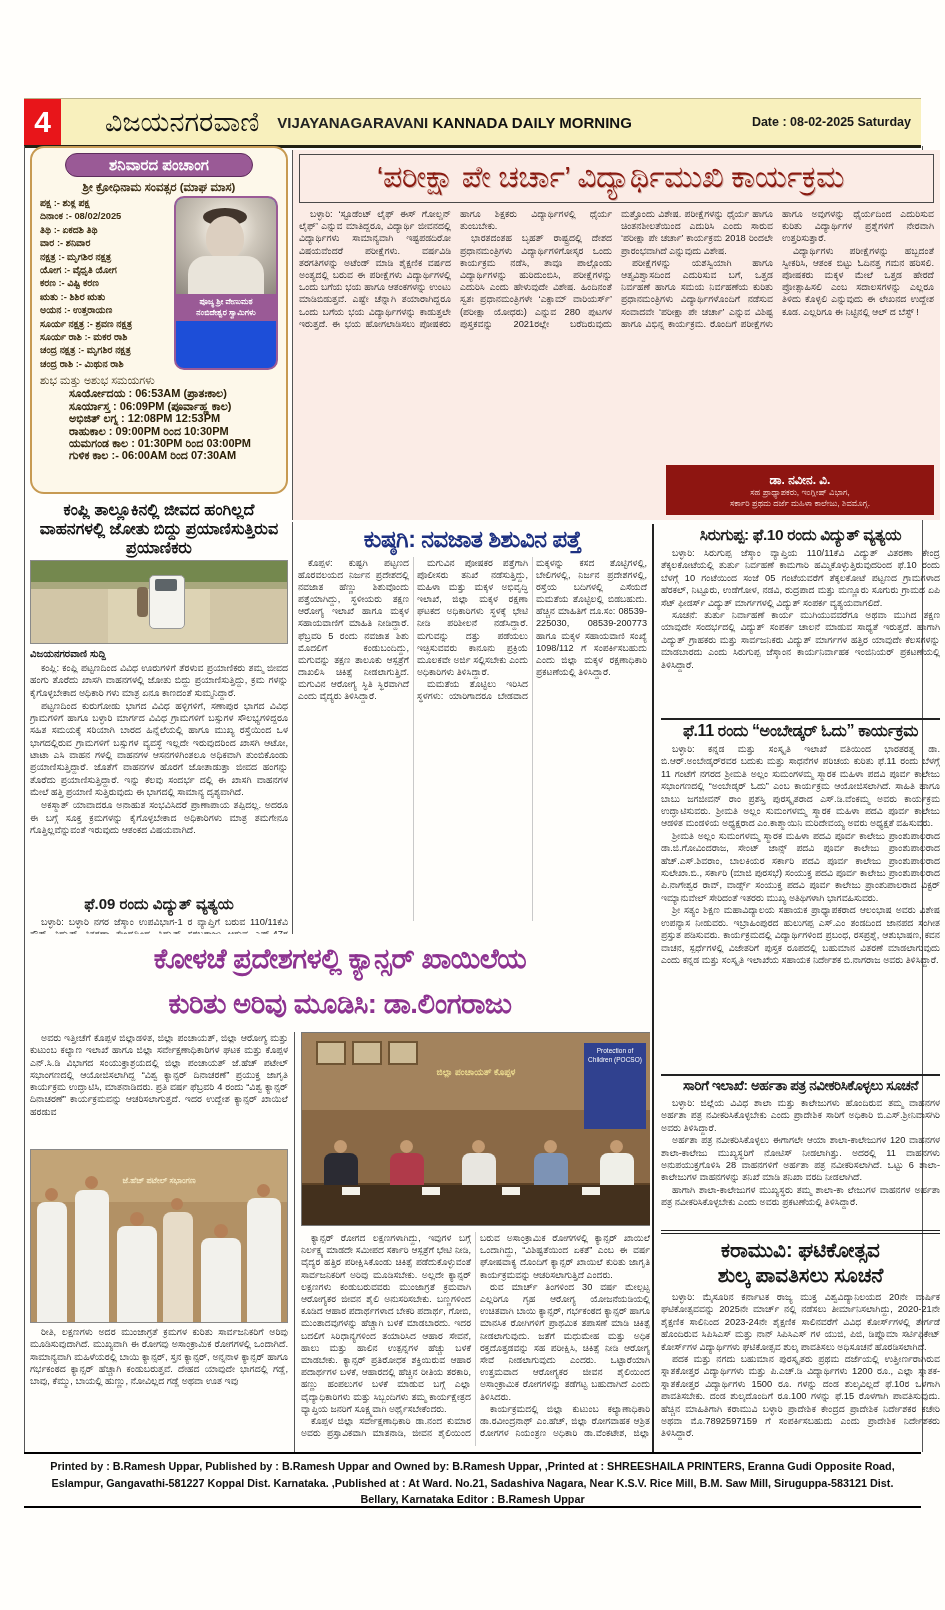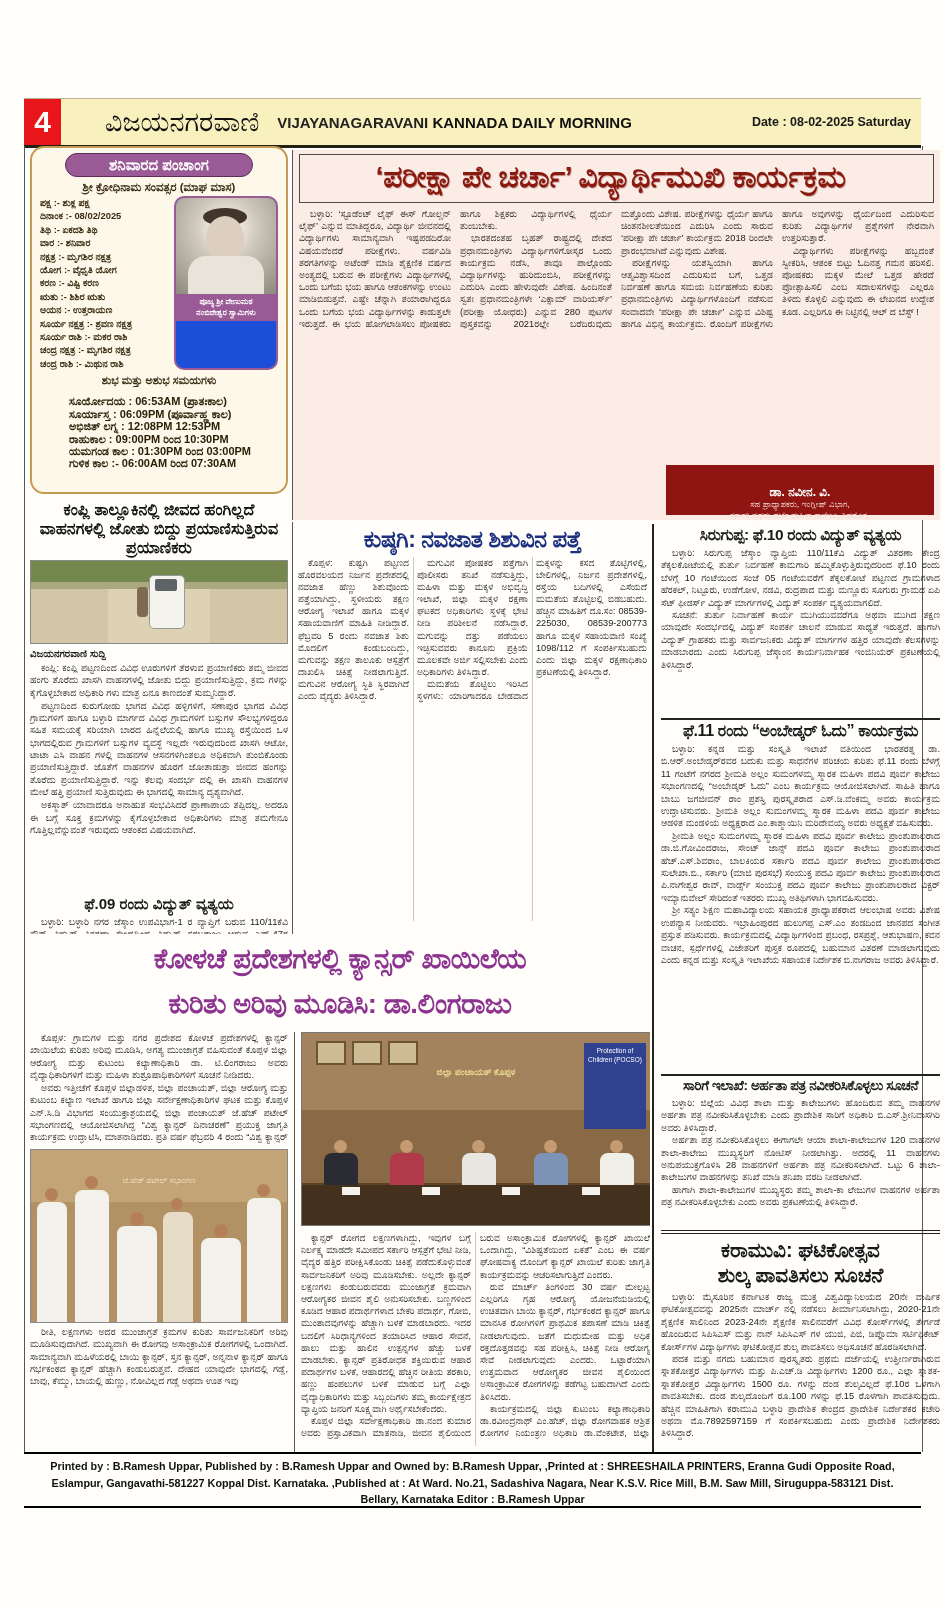--- a/index.html
+++ b/index.html
@@ -25,45 +25,45 @@
              color:#fff;font-weight:bold;font-size:15px;text-align:center;padding:2px 0;}
   .pan-sub{font-size:11.5px;font-weight:bold;text-align:center;margin:4px 0 2px 0;color:#3a2c12;}
   .pan-row{display:flex;}
   .pan-entries{flex:1;font-size:9.4px;font-weight:bold;line-height:13.4px;color:#3a2c12;}
   .pan-photo-wrap{width:100px;border:2px solid #9a5a96;border-radius:10px;overflow:hidden;background:#1d4ed8;}
   .saint-photo{height:96px;background:radial-gradient(circle at 50% 32%,#efe9df 0 16%,#cfc8bc 38%,#8e887e 100%);position:relative;}
   .saint-photo .face{position:absolute;left:30px;top:18px;width:38px;height:44px;border-radius:50% 50% 45% 45%;background:#dccfc0;}
   .saint-photo .hair{position:absolute;left:27px;top:10px;width:44px;height:18px;border-radius:50%;background:#41352c;}
   .saint-photo .body{position:absolute;left:12px;top:58px;width:76px;height:38px;border-radius:18px 18px 0 0;background:#e9e4da;}
   .pan-caption{background:#9a5a96;color:#fff;font-size:7.8px;font-weight:bold;text-align:center;line-height:10.5px;padding:3px 2px;}
-  .pan-t-title{font-size:11px;font-weight:bold;text-align:center;margin:4px 0 8px 0;color:#3a2c12;}
+  .pan-t-title{font-size:11px;font-weight:normal;text-align:left;margin:4px 0 0 0;color:#3a2c12;}
   .pan-timing{font-size:11px;font-weight:bold;line-height:12.4px;color:#2c2008;margin-left:29px;}
   .kampli-head{font-size:16px;font-weight:bold;text-align:center;line-height:19px;margin:6px 0 3px 0;color:#111;}
   .road-photo{position:relative;width:256px;height:82px;border:1px solid #8a8a8a;overflow:hidden;
       background:linear-gradient(#74884e 0 26%,#a9a87e 26% 34%,#d2c6a7 34% 100%);}
   .road-photo .strip{position:absolute;left:30%;top:34%;width:40%;height:66%;background:#ddd3b4;}
   .road-photo .van{position:absolute;left:118px;top:14px;width:34px;height:52px;background:#f4f3ee;border-radius:5px;border:1px solid #999;}
   .road-photo .van-win{position:absolute;left:124px;top:18px;width:22px;height:12px;background:#5d6468;border-radius:2px;}
   .road-photo .person{position:absolute;left:106px;top:26px;width:11px;height:30px;background:#7e6a52;border-radius:4px;}
   .byline{font-size:10px;font-weight:bold;margin:4px 0 2px 0;}
   .body-txt{font-size:9.4px;line-height:12.3px;text-align:justify;}
   .body-txt p{margin:0 0 1px 0;text-indent:11px;}
   .kampli-body{height:228px;overflow:hidden;}
   .fe09-head{font-size:15px;font-weight:bold;text-align:center;margin:5px 0 3px 0;}
   .fe09-body{height:48px;overflow:hidden;}
   
   .pink-art{position:absolute;left:267px;top:4px;width:648px;height:370px;box-sizing:border-box;
             background:#fbece6;border-left:1px solid #555;padding:4px 6px;}
-  .pink-head{border:1px solid #4a4a4a;text-align:center;font-size:30px;font-weight:bold;color:#8a1a10;
+  .pink-head{border:1px solid #4a4a4a;text-align:center;font-size:30px;font-weight:normal;color:#8a1a10;
              padding:5px 12px 7px 0;letter-spacing:-0.5px;text-shadow:1px 1px 0 rgba(90,20,10,0.25);white-space:nowrap;overflow:hidden;}
   .pink-body{margin-top:5px;height:292px;overflow:hidden;columns:4;column-gap:9px;
              font-size:9.3px;line-height:12.2px;text-align:justify;}
   .pink-body p{margin:0;text-indent:11px;}
   .sig-box{position:absolute;right:6px;bottom:5px;width:268px;height:50px;background:#8e1511;color:#fff;
-           text-align:center;padding-top:20px;box-sizing:border-box;}
+           text-align:center;padding-top:8px;box-sizing:border-box;}
   .sig-name{font-size:12px;font-weight:bold;}
   .sig-line{font-size:8.3px;line-height:10.5px;color:#f6d9d2;}
   
   .kush-art{position:absolute;left:267px;top:376px;width:360px;height:412px;box-sizing:border-box;
             border-left:1px solid #555;padding:2px 5px;}
   .kush-head{font-size:23px;font-weight:bold;color:#1d3080;text-align:center;white-space:nowrap;
              letter-spacing:-0.5px;margin:2px 0 4px 0;}
   .kush-body{columns:3;column-gap:8px;column-rule:1px solid #c9c9c9;height:364px;overflow:hidden;
              font-size:9.2px;line-height:12.1px;text-align:justify;}
   .kush-body p{margin:0;text-indent:10px;}
@@ -77,21 +77,21 @@
   .sep{border-bottom:2px solid #222;}
   .sep-double{border-bottom:4px double #222;}
   .karamuvi-head{font-size:20px;font-weight:bold;text-align:center;line-height:25px;margin:4px 0 3px 0;}
   
   .cancer-art{position:absolute;left:5px;top:790px;width:620px;height:516px;}
   .cancer-head{font-size:27.5px;font-weight:bold;color:#8d3390;text-align:center;line-height:45px;letter-spacing:-0.5px;}
   .cancer-left{position:absolute;left:0;top:96px;width:258px;height:420px;overflow:hidden;}
   .cancer-left-top{height:114px;overflow:hidden;}
   .nurses-photo{position:relative;width:256px;height:172px;border:1px solid #888;overflow:hidden;
       background:linear-gradient(#c2a477 0 30%,#b29165 30% 100%);margin:3px 0;}
-  .nurses-photo .walltext{position:absolute;top:26px;width:100%;text-align:center;font-size:8px;font-weight:normal;color:#f3e6c0;}
+  .nurses-photo .walltext{position:absolute;top:26px;width:100%;text-align:center;font-size:8px;font-weight:bold;color:#f3e6c0;}
   .nurses-photo .fig{position:absolute;bottom:0;background:#f2f1ec;border-radius:8px 8px 0 0;}
   .nurses-photo .head{position:absolute;border-radius:50%;background:#b58057;}
   .cancer-left-bot{height:126px;overflow:hidden;}
   .cancer-mid{position:absolute;left:264px;top:96px;width:356px;height:420px;box-sizing:border-box;
               border-left:1px solid #555;padding-left:6px;overflow:hidden;}
   .meeting-photo{position:relative;width:348px;height:192px;border:1px solid #777;overflow:hidden;
       background:linear-gradient(#a3835d 0 40%,#8a6946 40% 78%,#5d4226 78% 100%);}
   .meeting-photo .walltext{position:absolute;top:34px;width:100%;text-align:center;font-size:9px;font-weight:bold;color:#ead98f;}
   .meeting-photo .frame{position:absolute;top:8px;width:26px;height:20px;background:#cdbb96;border:2px solid #6e5433;}
   .meeting-photo .banner{position:absolute;right:4px;top:10px;width:62px;height:86px;background:#30418f;color:#fff;
@@ -245,21 +245,20 @@
       </div>
     </div>
 
     <div class="cancer-art">
       <div class="cancer-head">
         <div>ಕೋಳಚೆ ಪ್ರದೇಶಗಳಲ್ಲಿ ಕ್ಯಾನ್ಸರ್ ಖಾಯಿಲೆಯ</div>
         <div>ಕುರಿತು ಅರಿವು ಮೂಡಿಸಿ: ಡಾ.ಲಿಂಗರಾಜು</div>
       </div>
       <div class="cancer-left">
         <div class="body-txt cancer-left-top">
-          <p>ಕೊಪ್ಪಳ: ಗ್ರಾಮಗಳ ಮತ್ತು ನಗರ ಪ್ರದೇಶದ ಕೋಳಚೆ ಪ್ರದೇಶಗಳಲ್ಲಿ ಕ್ಯಾನ್ಸರ್ ಖಾಯಿಲೆಯ ಕುರಿತು ಅರಿವು ಮೂಡಿಸಿ, ಅಗತ್ಯ ಮುಂಜಾಗ್ರತೆ ವಹಿಸುವಂತೆ ಕೊಪ್ಪಳ ಜಿಲ್ಲಾ ಆರೋಗ್ಯ ಮತ್ತು ಕುಟುಂಬ ಕಲ್ಯಾಣಾಧಿಕಾರಿ ಡಾ. ಟಿ.ಲಿಂಗರಾಜು ಅವರು ವೈದ್ಯಾಧಿಕಾರಿಗಳಿಗೆ ಮತ್ತು ಮಹಿಳಾ ಶುಶ್ರೂಷಾಧಿಕಾರಿಗಳಿಗೆ ಸೂಚನೆ ನೀಡಿದರು.</p>
           <p>ಅವರು ಇತ್ತೀಚೆಗೆ ಕೊಪ್ಪಳ ಜಿಲ್ಲಾಡಳಿತ, ಜಿಲ್ಲಾ ಪಂಚಾಯತ್, ಜಿಲ್ಲಾ ಆರೋಗ್ಯ ಮತ್ತು ಕುಟುಂಬ ಕಲ್ಯಾಣ ಇಲಾಖೆ ಹಾಗೂ ಜಿಲ್ಲಾ ಸರ್ವೇಕ್ಷಣಾಧಿಕಾರಿಗಳ ಘಟಕ ಮತ್ತು ಕೊಪ್ಪಳ ಎನ್.ಸಿ.ಡಿ ವಿಭಾಗದ ಸಂಯುಕ್ತಾಶ್ರಯದಲ್ಲಿ ಜಿಲ್ಲಾ ಪಂಚಾಯತ್ ಜೆ.ಹೆಚ್ ಪಟೇಲ್ ಸಭಾಂಗಣದಲ್ಲಿ ಆಯೋಜಿಸಲಾಗಿದ್ದ “ವಿಶ್ವ ಕ್ಯಾನ್ಸರ್ ದಿನಾಚರಣೆ” ಪ್ರಯುಕ್ತ ಜಾಗೃತಿ ಕಾರ್ಯಕ್ರಮ ಉದ್ಘಾಟಿಸಿ, ಮಾತನಾಡಿದರು. ಪ್ರತಿ ವರ್ಷ ಫೆಬ್ರವರಿ 4 ರಂದು “ವಿಶ್ವ ಕ್ಯಾನ್ಸರ್ ದಿನಾಚರಣೆ” ಕಾರ್ಯಕ್ರಮವನ್ನು ಆಚರಿಸಲಾಗುತ್ತದೆ. ಇದರ ಉದ್ದೇಶ ಕ್ಯಾನ್ಸರ್ ಖಾಯಿಲೆ ಹರಡುವ</p>
         </div>
         <div class="nurses-photo">
           <div class="walltext">ಜೆ.ಹೆಚ್ ಪಟೇಲ್ ಸಭಾಂಗಣ</div>
           <div class="fig" style="left:6px;width:30px;height:120px;"></div>
             <div class="head" style="left:14px;top:38px;width:13px;height:13px;"></div>
           <div class="fig" style="left:44px;width:34px;height:132px;"></div>
             <div class="head" style="left:54px;top:26px;width:13px;height:13px;"></div>
           <div class="fig" style="left:86px;width:40px;height:96px;"></div>
             <div class="head" style="left:99px;top:62px;width:14px;height:14px;"></div>

